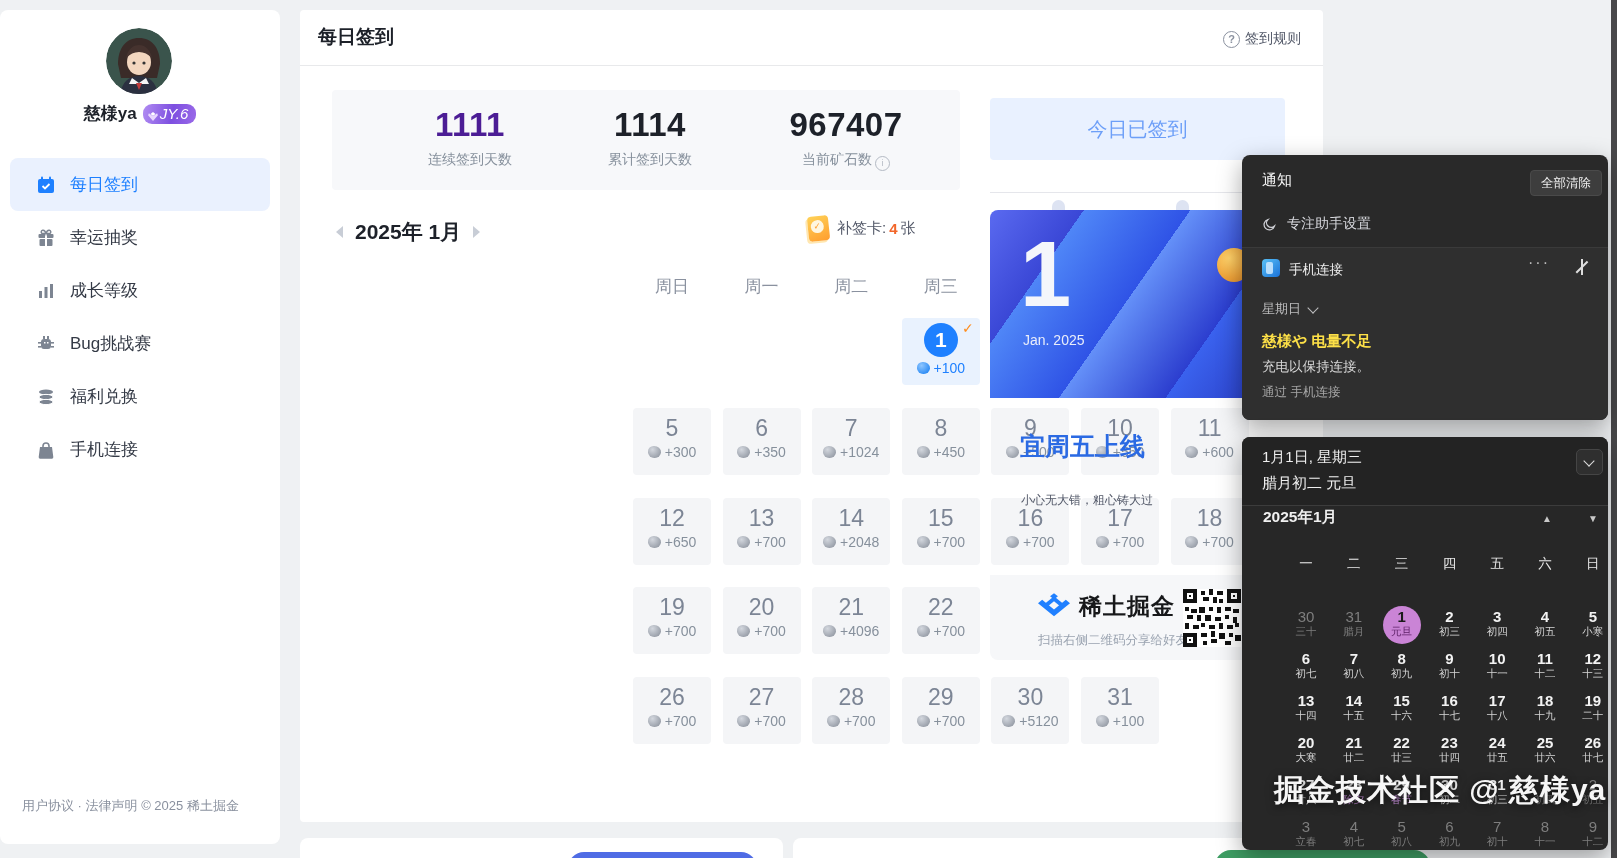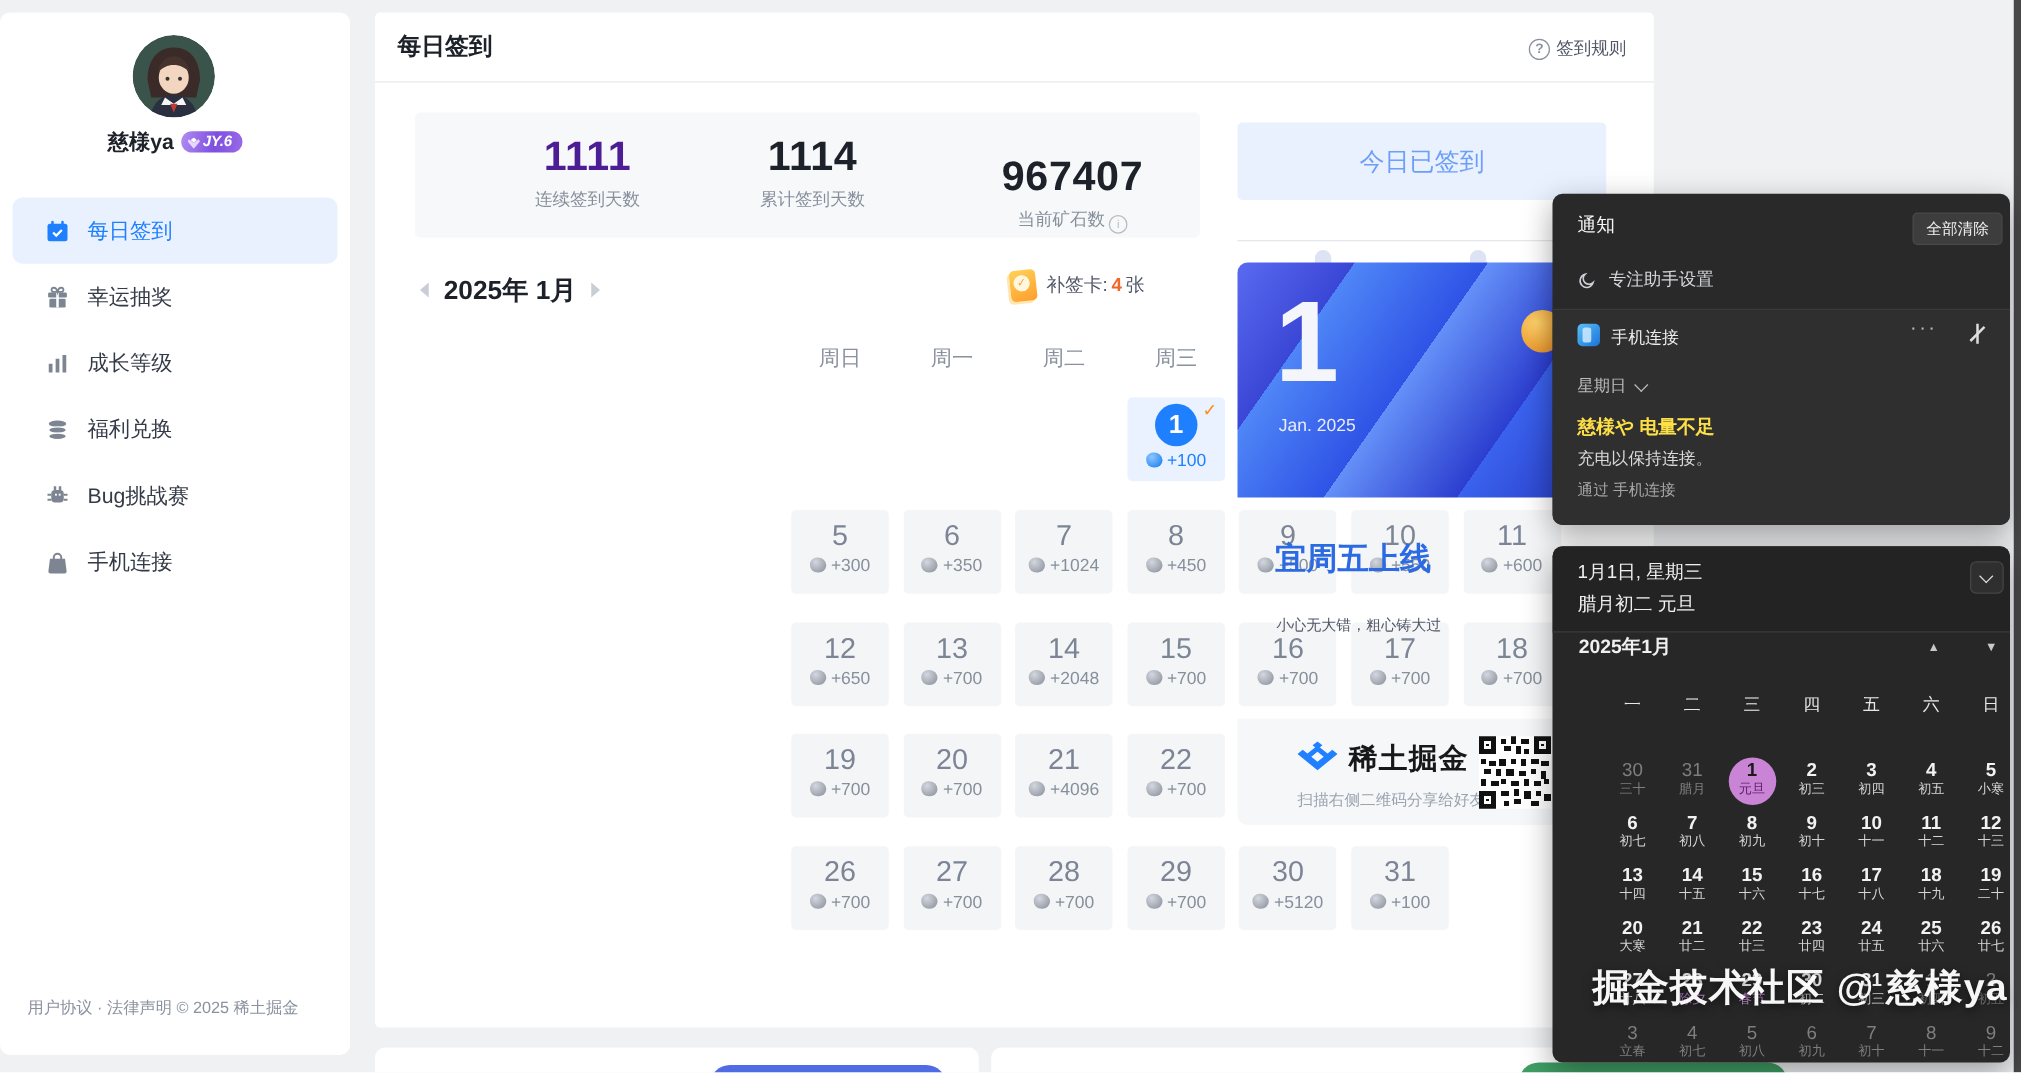--- a/index.html
+++ b/index.html
@@ -6,21 +6,21 @@
   body{font-family:"Liberation Sans","DejaVu Sans",sans-serif;-webkit-font-smoothing:antialiased;}
   #screen{position:relative;width:1617px;height:858px;background:#eff1f3;overflow:hidden;}
   .abs{position:absolute;}
 
   
   .sidebar{left:0;top:10px;width:280px;height:834px;background:#fff;border-radius:8px;}
   .avatar{left:106px;top:18px;width:66px;height:66px;border-radius:50%;overflow:hidden;}
   .userline{left:0;top:92px;width:280px;text-align:center;}
   .username{font-size:17px;font-weight:bold;color:#1d2129;vertical-align:middle;}
   .jybadge{display:inline-block;vertical-align:middle;margin-left:6px;padding:1px 8px 2px 5px;border-radius:9px;
-    background:linear-gradient(100deg,#b18cf2,#7d4fe0 55%,#9a6ae8);color:#fff;font-size:12px;font-style:italic;font-weight:bold;}
+    background:linear-gradient(100deg,#b18cf2,#7d4fe0 55%,#9a6ae8);color:#fff;font-size:15px;font-style:italic;font-weight:normal;}
   .jybadge svg{vertical-align:-2px;margin-right:2px;}
   .menu{left:10px;top:148px;width:260px;}
   .side-item{position:relative;height:53px;display:flex;align-items:center;border-radius:8px;color:#343a46;font-size:17px;cursor:pointer;}
   .side-item .mi{width:20px;height:20px;margin:0 14px 0 26px;color:#7d8592;flex:none;}
   .side-item.active{background:#eaf1fe;color:#1e80ff;}
   .side-item.active .mi{color:#1e80ff;}
   .side-foot{left:22px;top:787px;font-size:13px;color:#8a919f;}
 
   
   .main{left:300px;top:10px;width:1023px;height:812px;background:#fff;border-radius:4px;}
@@ -175,42 +175,42 @@
         <div class="side-item">
           <span class="mi"><svg viewBox="0 0 20 20" width="20" height="20">
               <rect x="3" y="10" width="3" height="7" fill="currentColor"></rect>
               <rect x="8.5" y="6" width="3" height="11" fill="currentColor"></rect>
               <rect x="14" y="3" width="3" height="14" fill="currentColor"></rect>
             </svg></span>
           <span>成长等级</span>
         </div>
         <div class="side-item">
           <span class="mi"><svg viewBox="0 0 20 20" width="20" height="20">
-              <ellipse cx="10" cy="5" rx="7" ry="2.6" fill="currentColor"></ellipse>
-              <ellipse cx="10" cy="10" rx="7" ry="2.6" fill="currentColor" stroke="#fff" stroke-width="1"></ellipse>
-              <ellipse cx="10" cy="15" rx="7" ry="2.6" fill="currentColor" stroke="#fff" stroke-width="1"></ellipse>
-            </svg></span>
-          <span>福利兑换</span>
-        </div>
-        <div class="side-item">
-          <span class="mi"><svg viewBox="0 0 20 20" width="20" height="20">
               <rect x="5" y="5" width="10" height="10" rx="3" fill="currentColor"></rect>
               <rect x="7" y="2" width="2" height="3" fill="currentColor"></rect>
               <rect x="11" y="2" width="2" height="3" fill="currentColor"></rect>
               <rect x="2" y="8" width="3" height="1.6" fill="currentColor"></rect>
               <rect x="15" y="8" width="3" height="1.6" fill="currentColor"></rect>
               <rect x="2" y="12" width="3" height="1.6" fill="currentColor"></rect>
               <rect x="15" y="12" width="3" height="1.6" fill="currentColor"></rect>
               <rect x="8" y="8" width="1.5" height="1.5" fill="#fff"></rect>
               <rect x="11" y="8" width="1.5" height="1.5" fill="#fff"></rect>
             </svg></span>
           <span>Bug挑战赛</span>
         </div>
         <div class="side-item">
           <span class="mi"><svg viewBox="0 0 20 20" width="20" height="20">
+              <ellipse cx="10" cy="5" rx="7" ry="2.6" fill="currentColor"></ellipse>
+              <ellipse cx="10" cy="10" rx="7" ry="2.6" fill="currentColor" stroke="#fff" stroke-width="1"></ellipse>
+              <ellipse cx="10" cy="15" rx="7" ry="2.6" fill="currentColor" stroke="#fff" stroke-width="1"></ellipse>
+            </svg></span>
+          <span>福利兑换</span>
+        </div>
+        <div class="side-item">
+          <span class="mi"><svg viewBox="0 0 20 20" width="20" height="20">
               <path d="M4 7h12l1.3 10a1.5 1.5 0 0 1-1.5 1.7H4.2A1.5 1.5 0 0 1 2.7 17z" fill="currentColor"></path>
               <path d="M7 9V6a3 3 0 0 1 6 0v3" fill="none" stroke="currentColor" stroke-width="1.6"></path>
             </svg></span>
           <span>手机连接</span>
         </div>
       </div>
     <div class="abs side-foot">用户协议 · 法律声明 © 2025 稀土掘金</div>
   </div>
 
   <div class="abs main">
@@ -223,21 +223,21 @@
 
     <div class="abs stats" id="stats">
         <div class="stat hl" style="left: 68px; width: 140px;">
           <div class="v">1111</div>
           <div class="l">连续签到天数</div>
         </div>
         <div class="stat" style="left: 248px; width: 140px;">
           <div class="v">1114</div>
           <div class="l">累计签到天数</div>
         </div>
-        <div class="stat" style="left: 436px; width: 180px; margin-top: 16px;">
+        <div class="stat" style="left: 424px; width: 180px;">
           <div class="v">967407</div>
           <div class="l">当前矿石数<i class="iicon">i</i></div>
         </div>
       </div>
 
     <div class="abs signbtn">今日已签到</div>
     <div class="abs rdiv"></div>
 
     <div class="abs mnav">
       <span class="tri left"></span>

